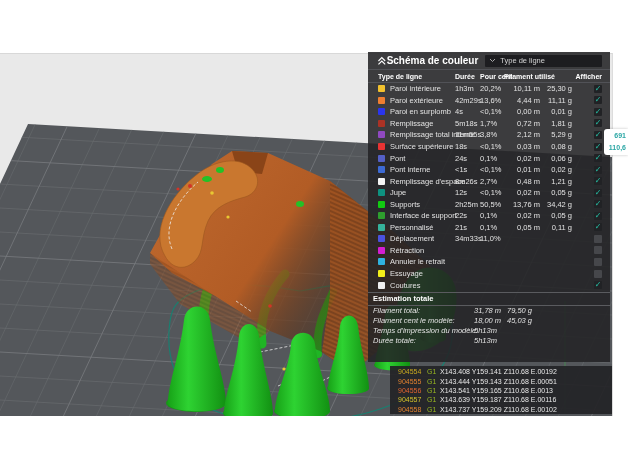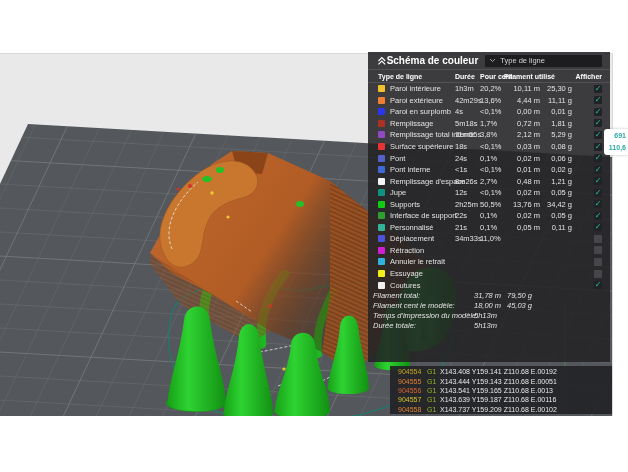--- a/index.html
+++ b/index.html
@@ -413,20 +413,21 @@
         </span>
         <span></span>
         <span></span>
         <span class="num-m"></span>
         <span class="num-g"></span>
         <span></span>
         <span class="chk on">✓</span>
       </div>
     </div>
 
+  <div class="est-title">Estimation totale</div>
   <div id="est-rows">
       <div class="erow">
         <span>Filament total:</span>
         <span>31,78 m</span>
         <span>79,50 g</span>
       </div>
       <div class="erow">
         <span>Filament cent le modèle:</span>
         <span>18,00 m</span>
         <span>45,03 g</span>

